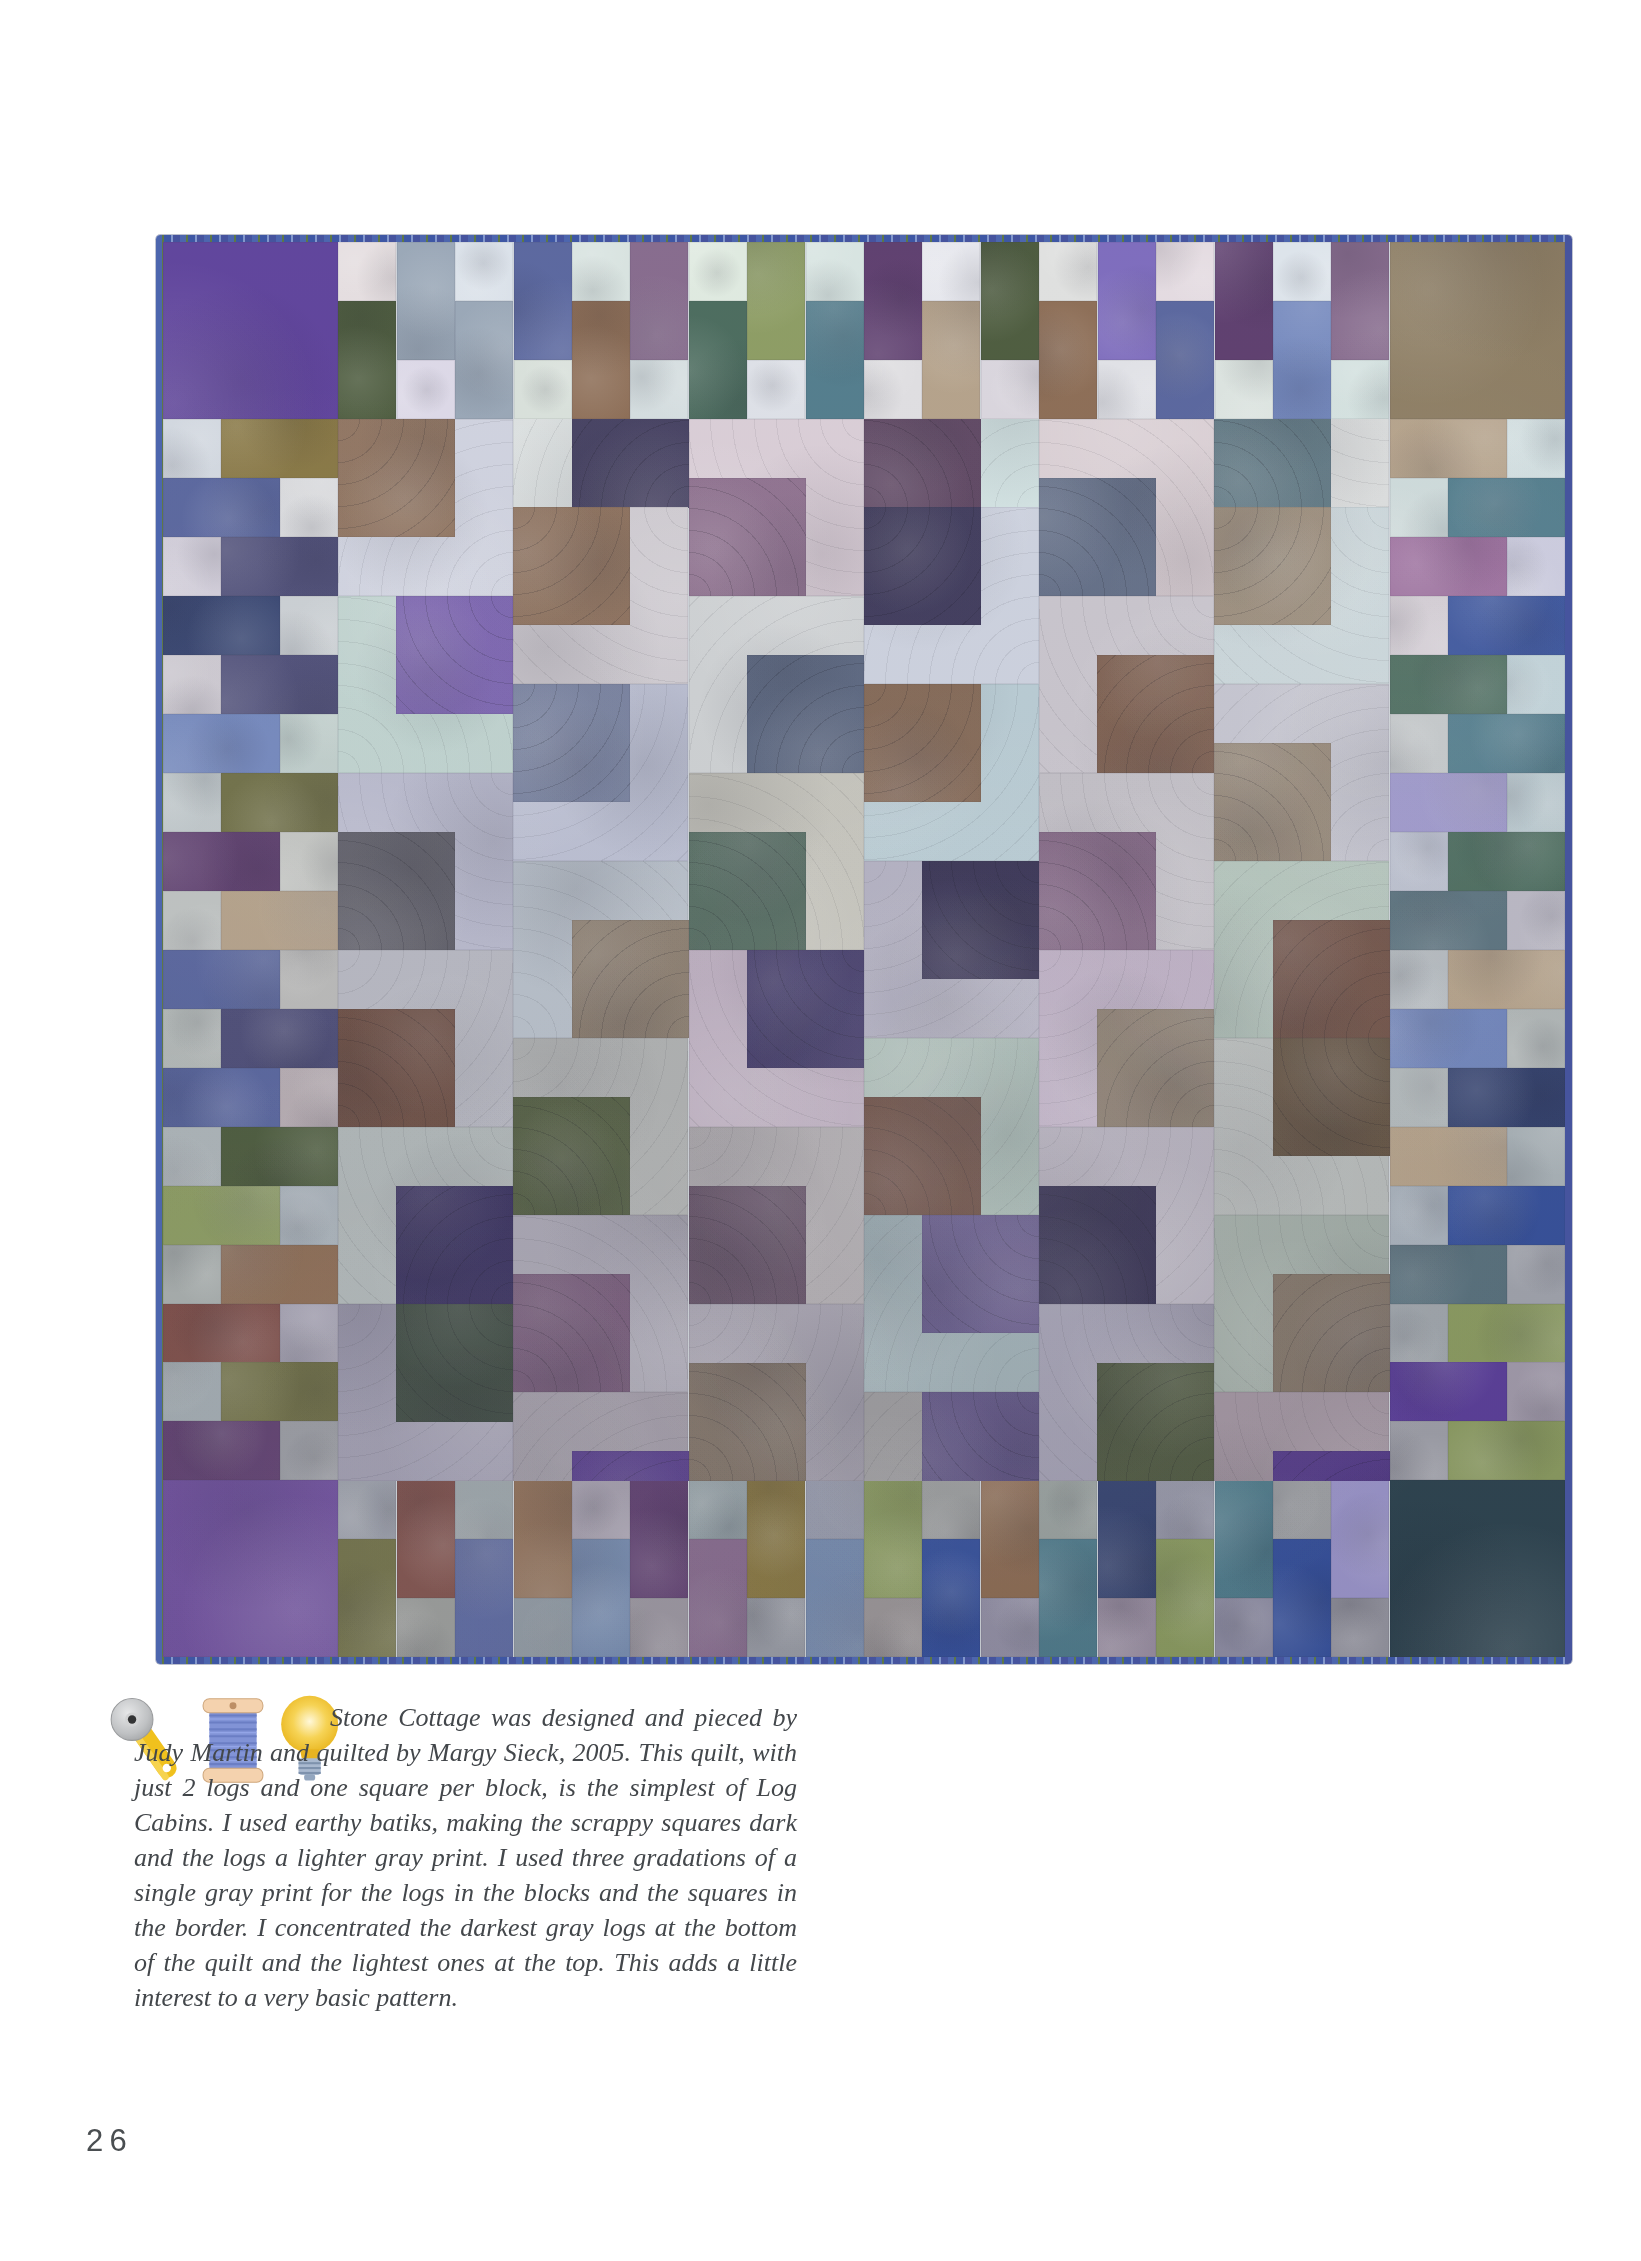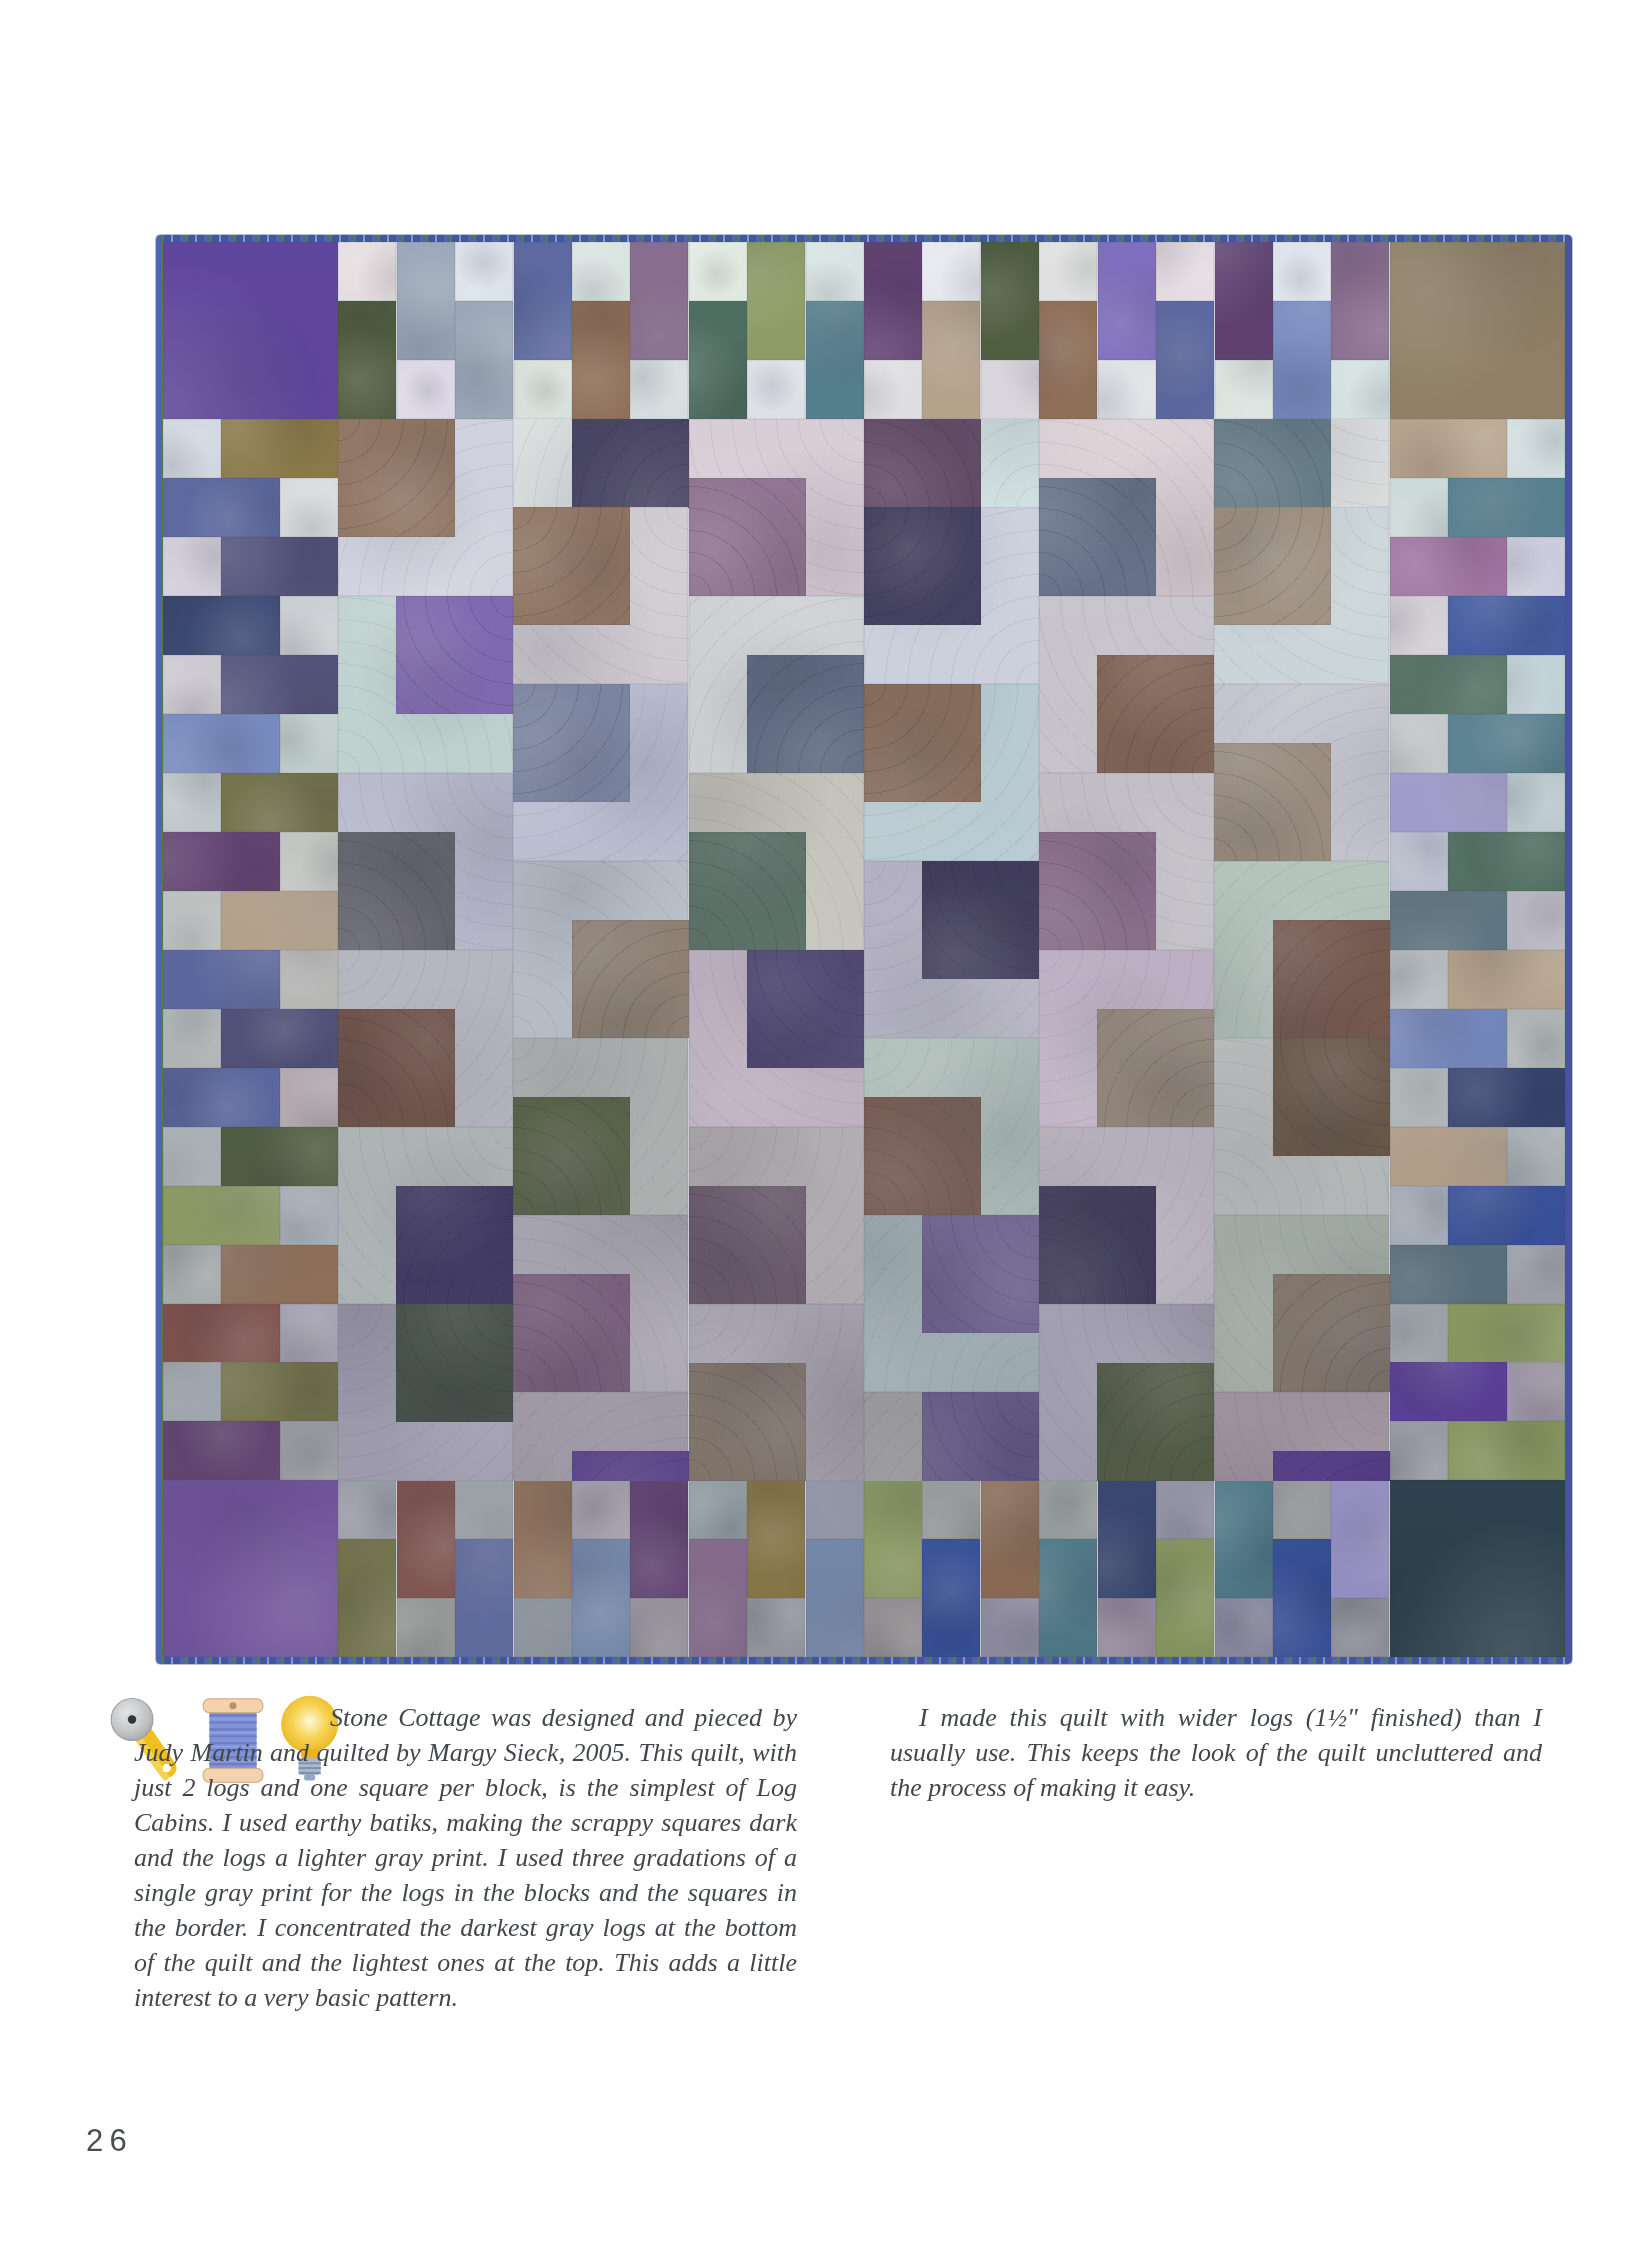--- a/index.html
+++ b/index.html
@@ -349,19 +349,18 @@
         </g>
       <rect x="39" y="121" width="16" height="9" rx="4" fill="#93a6bf"></rect>
     </svg>
   </div>
 
   <div class="col col-left">
     <p>Stone Cottage was designed and pieced by Judy Martin and quilted by Margy Sieck, 2005. This quilt, with just 2 logs and one square per block, is the simplest of Log Cabins. I used earthy batiks, making the scrappy squares dark and the logs a lighter gray print. I used three gradations of a single gray print for the logs in the blocks and the squares in the border. I concentrated the darkest gray logs at the bottom of the quilt and the lightest ones at the top. This adds a little interest to a very basic pattern.</p>
   </div>
 
   <div class="col col-right">
-    <p>I made this quilt with wider logs (1½" finished) than I usually use. This keeps the look of the quilt uncluttered and the process of making it easy.</p>
   </div>
 
   <div class="pageno">26</div>
 
 </div>
 
 
 </body></html>

